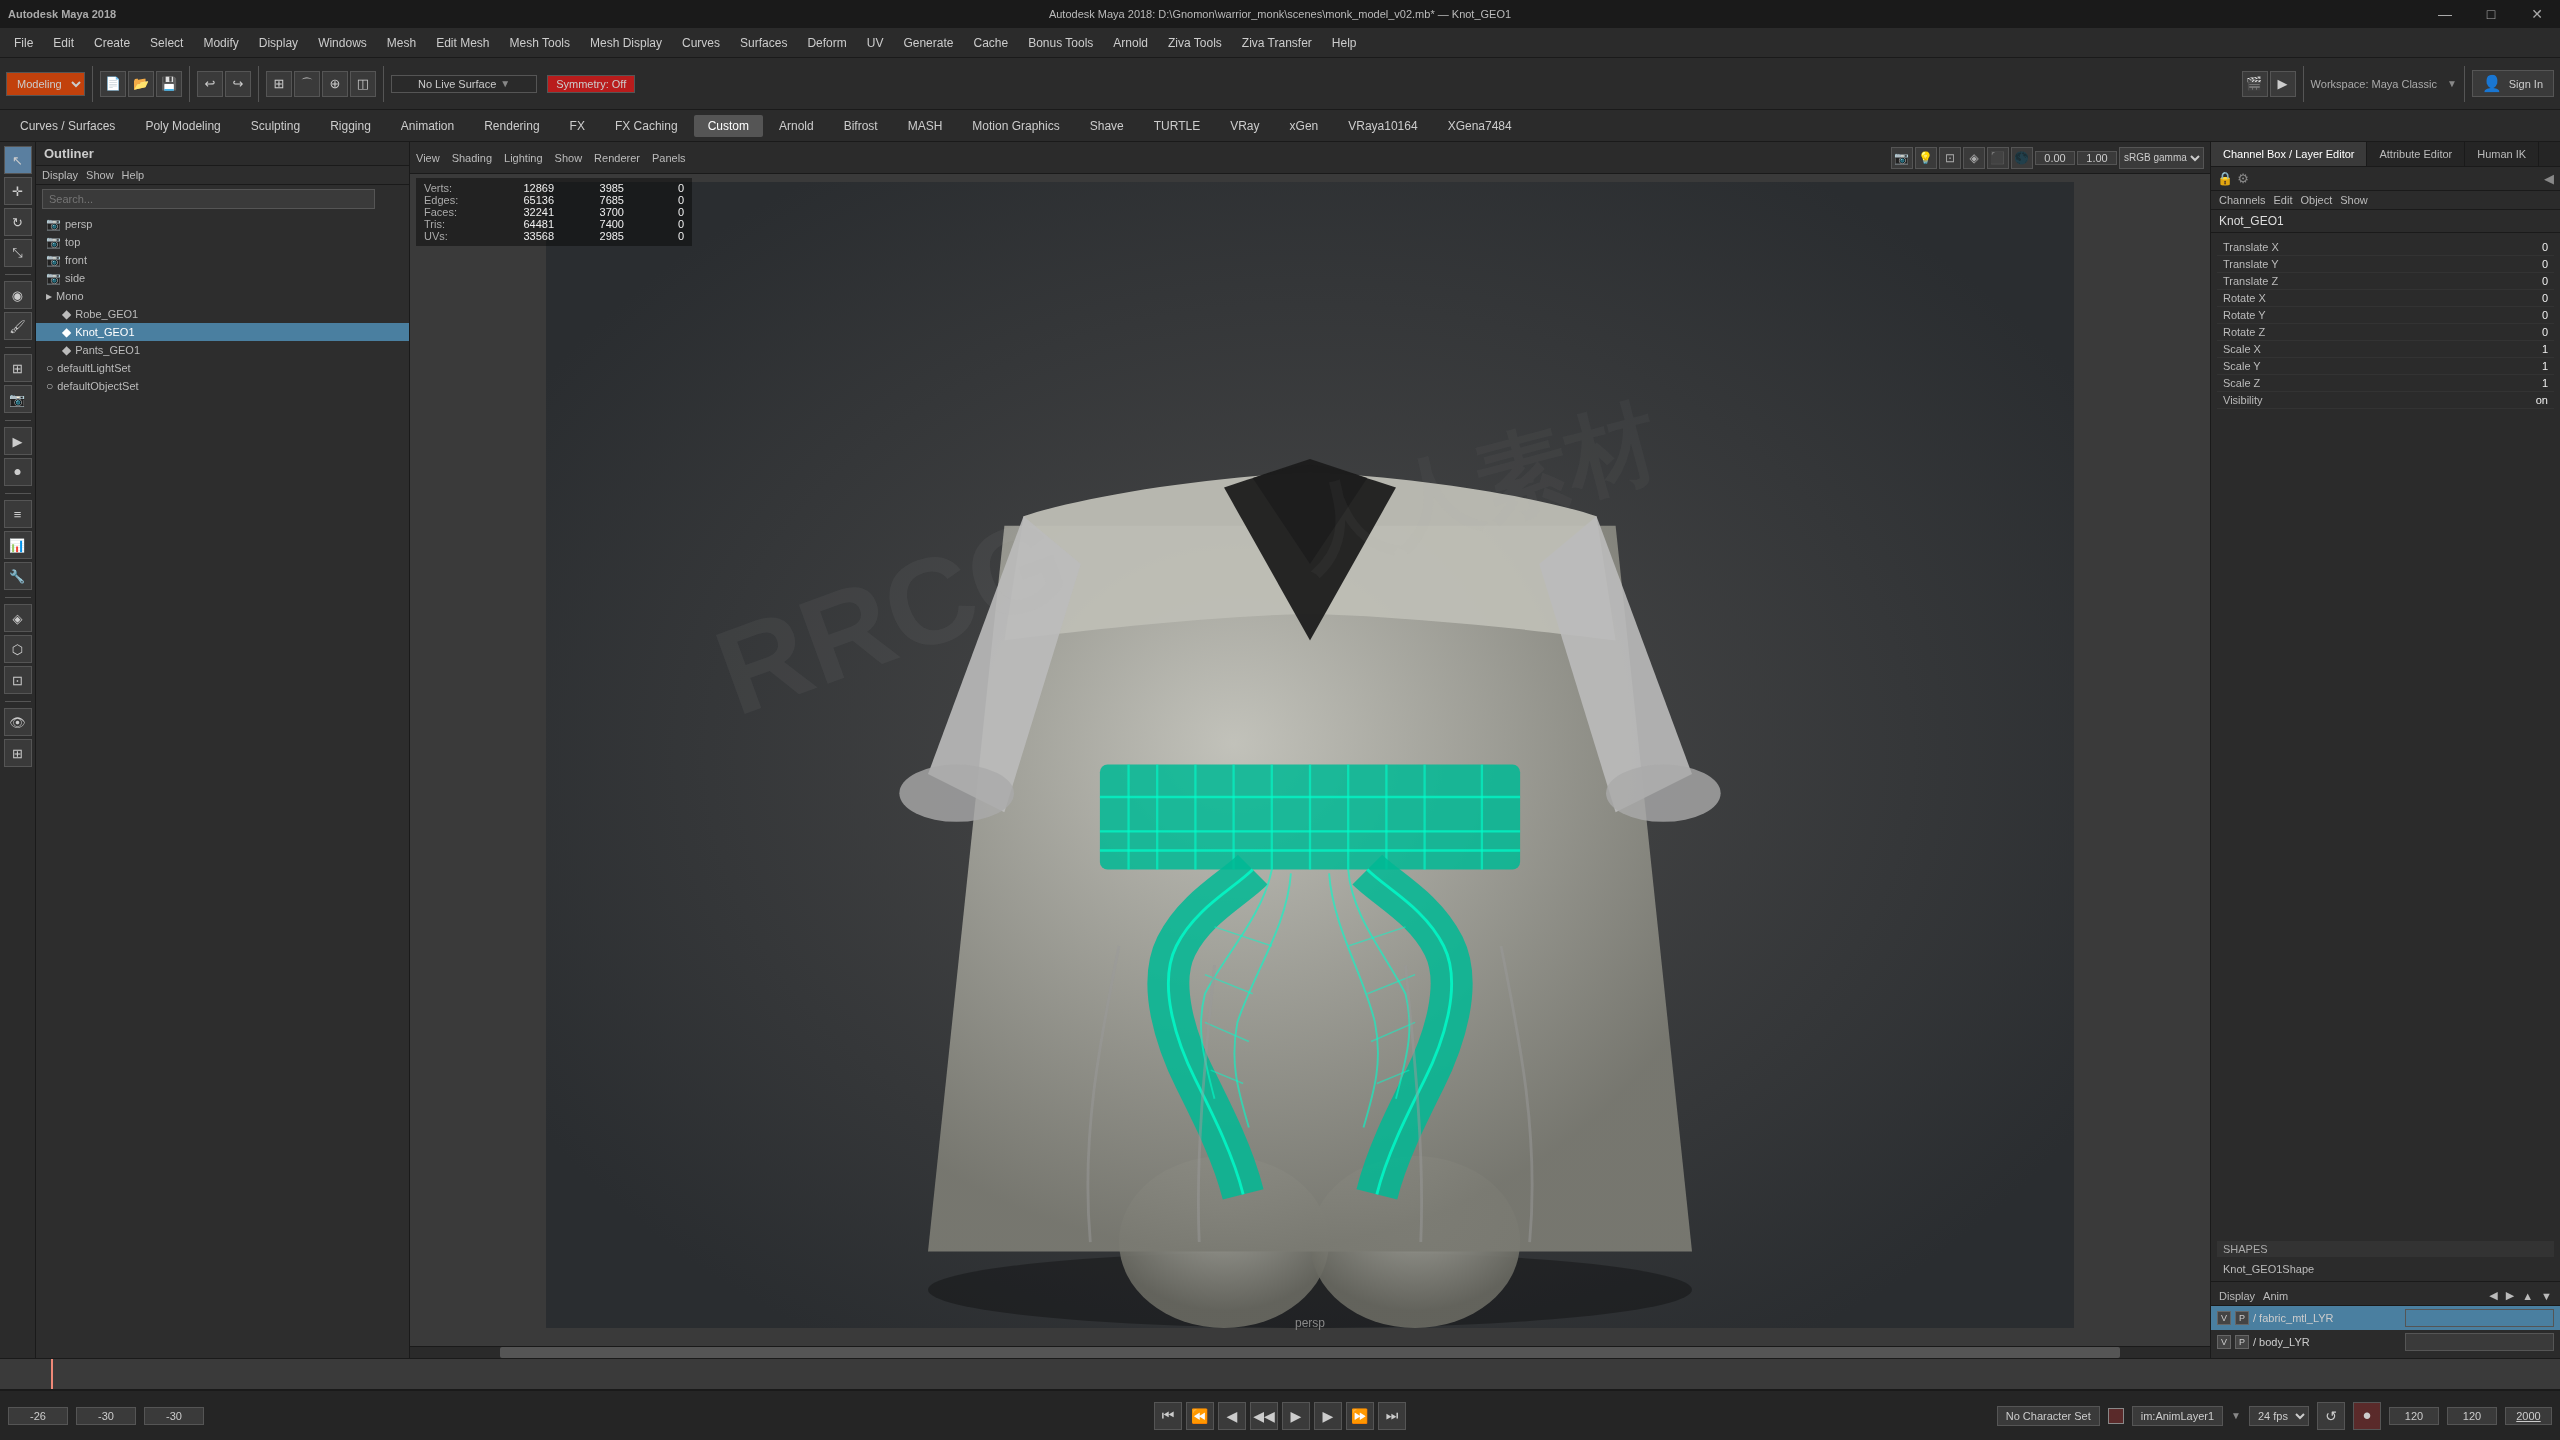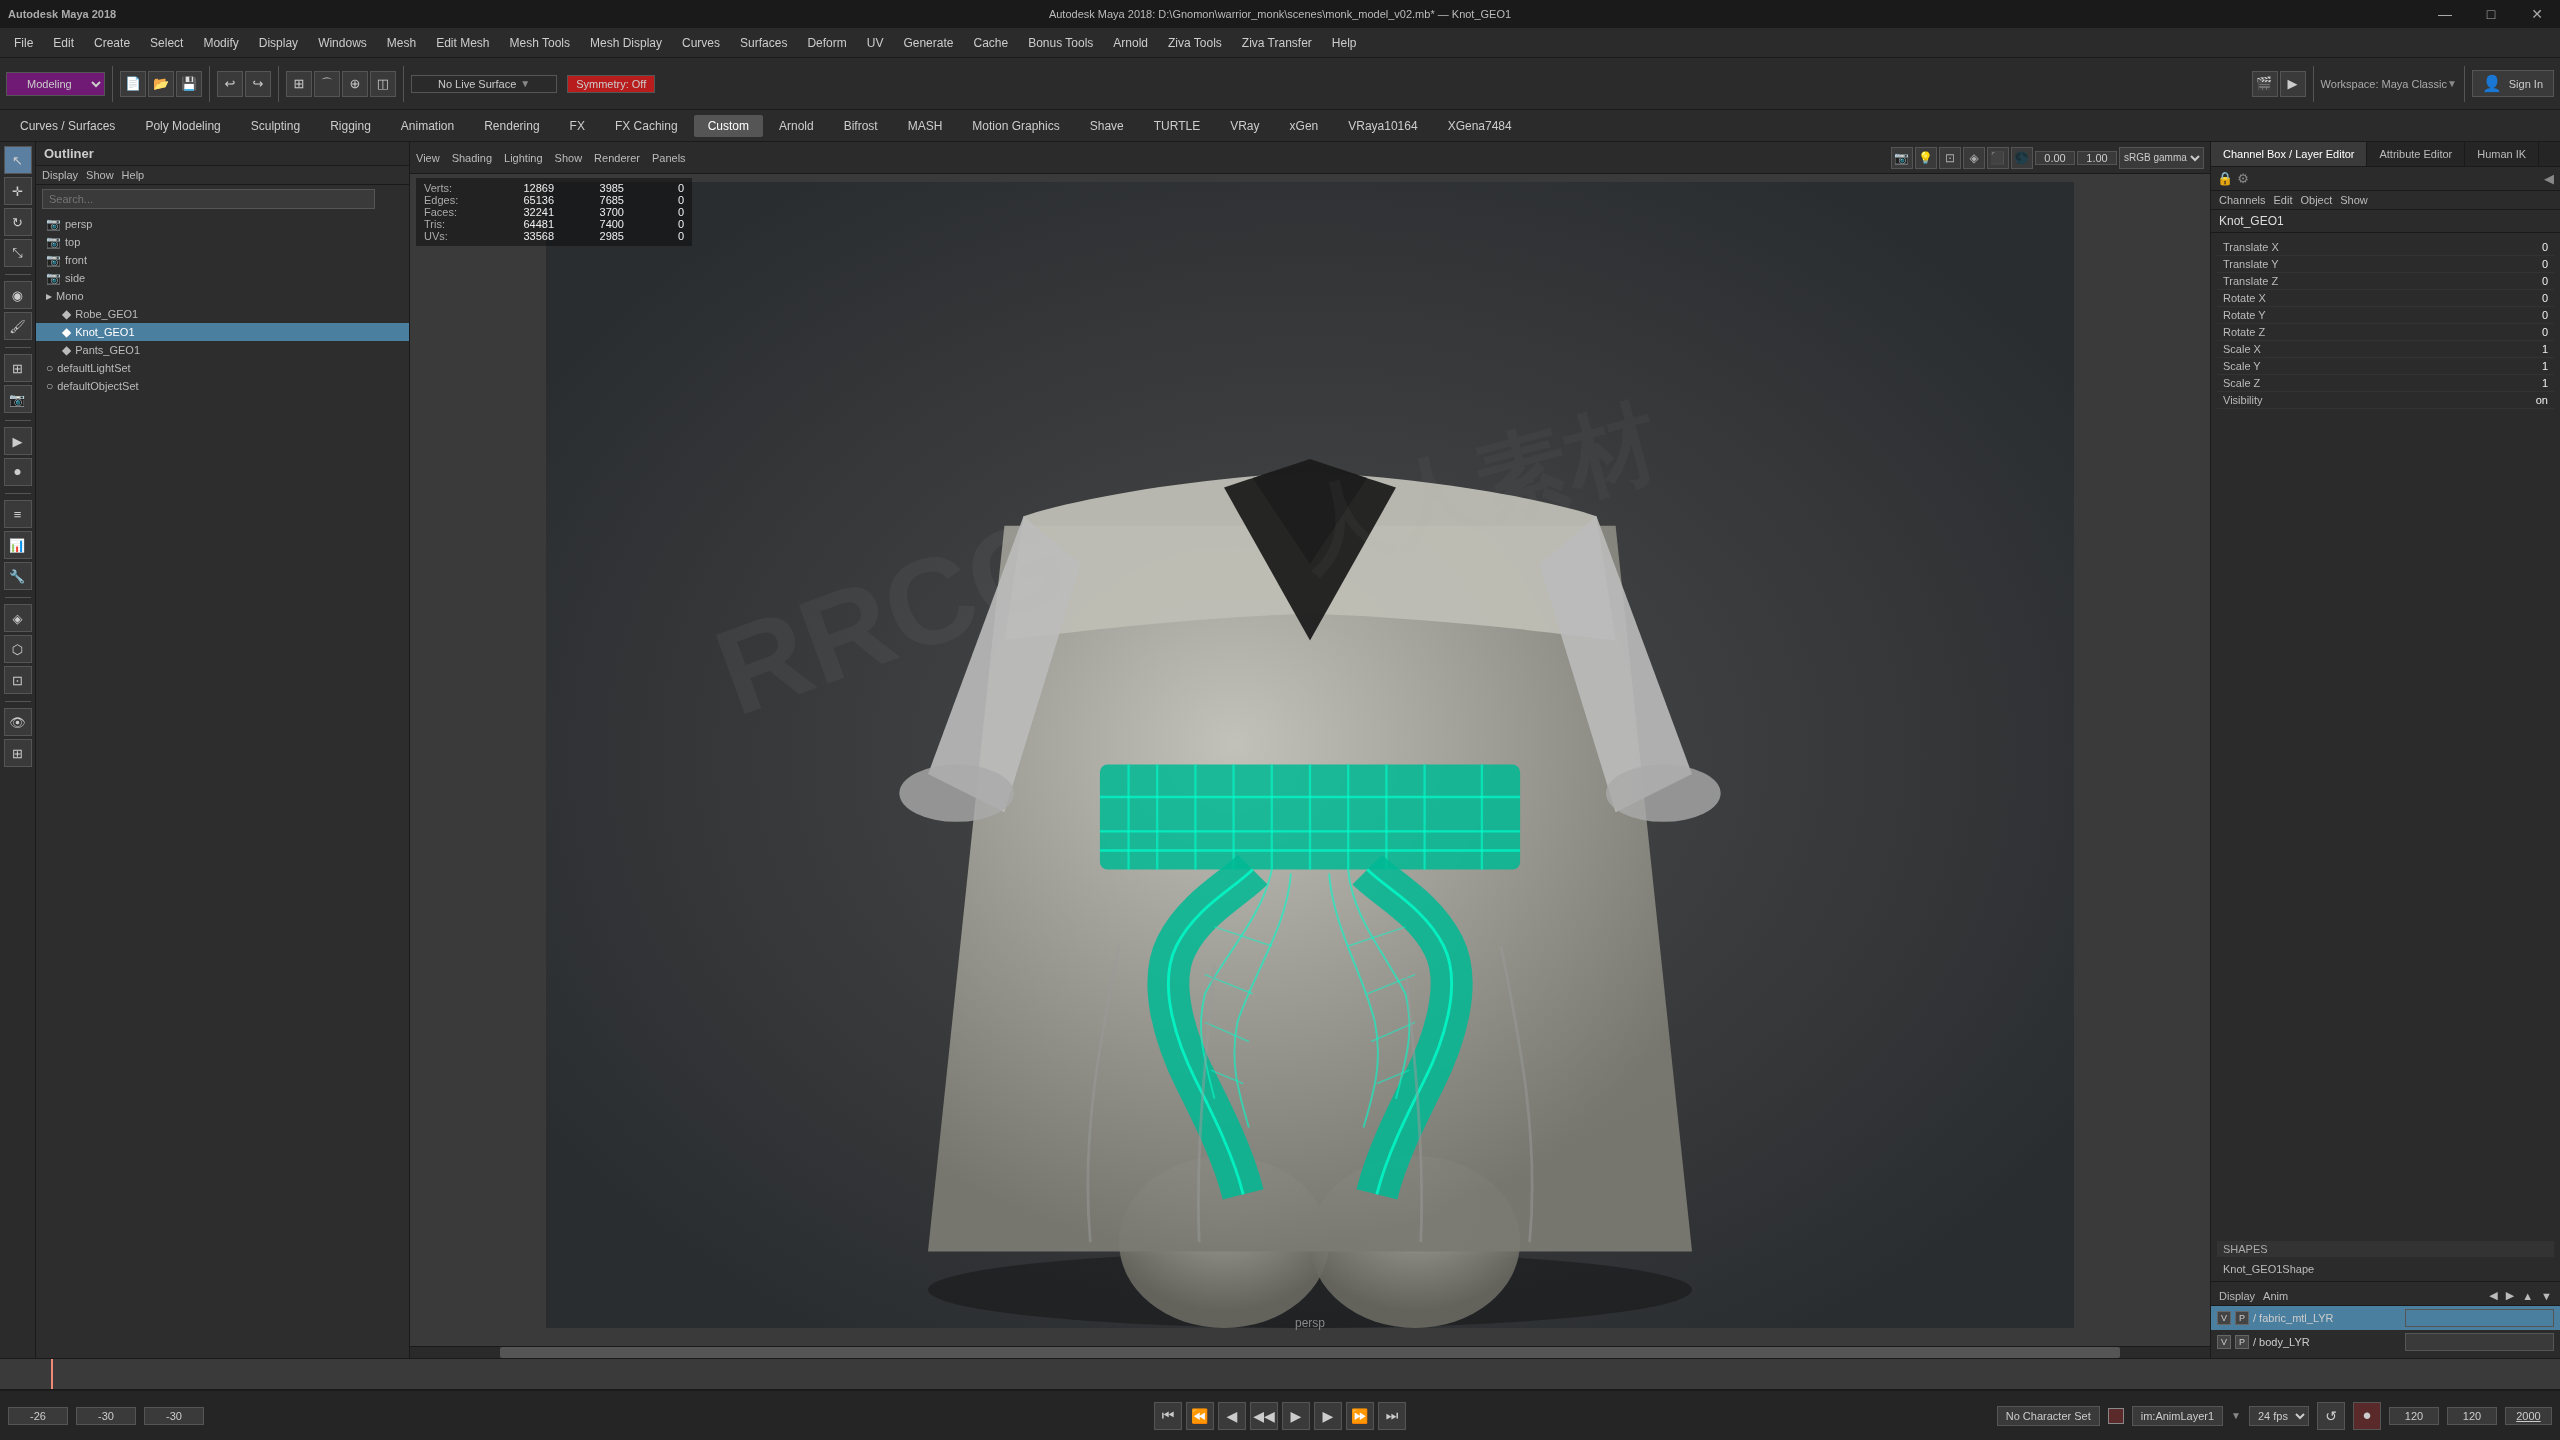--- a/index.html
+++ b/index.html
@@ -76,24 +76,24 @@
       width: 100%;
       height: 52px;
       background: #2b2b2b;
       display: flex;
       align-items: center;
       padding: 0 6px;
       gap: 4px;
       border-bottom: 1px solid #1a1a1a;
     }
     .toolbar-dropdown {
-      background: #701a75;
+      background: #c2410c;
       border: 1px solid #555;
       color: #ccc;
-      padding: 3px 16px;
+      padding: 3px 6px;
       font-size: 11px;
       cursor: pointer;
       height: 24px;
     }
     .toolbar-separator {
       width: 1px;
       height: 36px;
       background: #555;
       margin: 0 3px;
     }
@@ -601,21 +601,21 @@
   </div>
   <div style="display:flex;align-items:center;gap:4px;background:#b91c1c;border:1px solid #555;padding:2px 8px;margin-left:6px;">
     <span style="font-size:11px;color:#ccc;">Symmetry: Off</span>
   </div>
   <div style="flex:1;"></div>
   <div class="toolbar-group">
     <div class="toolbar-btn">🎬</div>
     <div class="toolbar-btn">▶</div>
   </div>
   <div class="toolbar-separator"></div>
-  <div style="display:flex;align-items:center;gap:0;">
+  <div style="display:flex;align-items:center;gap:10px;">
     <span style="font-size:11px;color:#aaa;">Workspace: Maya Classic</span>
     <span style="font-size:10px;color:#888;">▼</span>
   </div>
   <div class="toolbar-separator"></div>
   <div style="display:flex;align-items:center;gap:6px;background:#3a3a3a;border:1px solid #555;padding:3px 10px;cursor:pointer;">
     <span style="font-size:16px;">👤</span>
     <span style="font-size:11px;color:#ccc;">Sign In</span>
   </div>
 </div>
 

